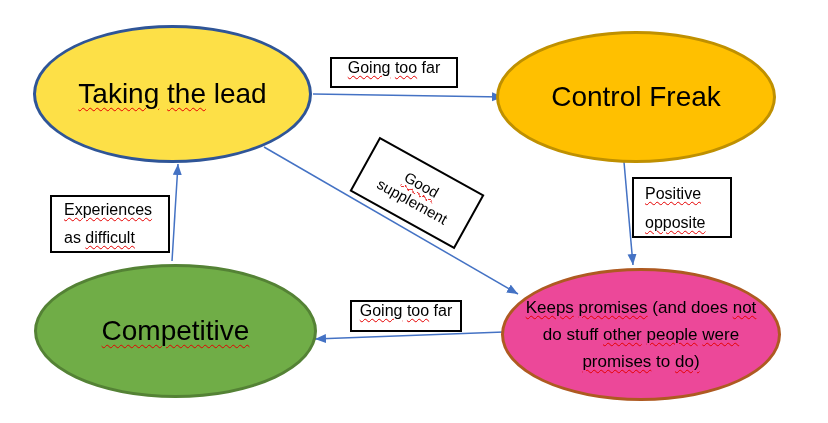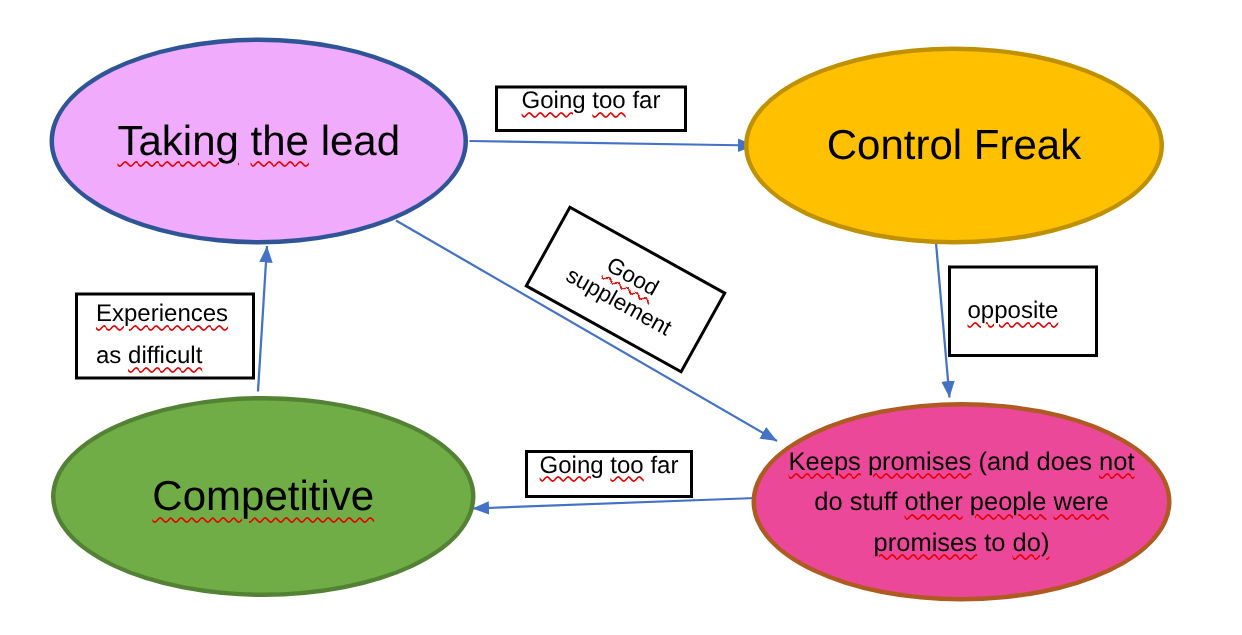--- a/index.html
+++ b/index.html
@@ -6,21 +6,21 @@
   *{box-sizing:border-box;}
   .canvas{
     position:relative;width:828px;height:423px;background:#ffffff;overflow:hidden;
     font-family:"Liberation Sans",sans-serif;color:#000;
   }
   .arrow-layer{position:absolute;left:0;top:0;width:828px;height:423px;pointer-events:none;}
   .node{
     position:absolute;border-radius:50%;display:flex;flex-direction:column;
     align-items:center;justify-content:center;text-align:center;
   }
-  .node-blue{left:33px;top:25px;width:279px;height:138px;background:#f0abfc;border:3px solid #2F5597;text-align:right;}
+  .node-blue{left:33px;top:25px;width:279px;height:138px;background:#fde047;border:3px solid #2F5597;text-align:right;}
   .node-yellow{left:496px;top:31px;width:280px;height:132px;background:#FFC000;border:3px solid #BF9000;}
   .node-green{left:34px;top:264px;width:283px;height:134px;background:#70AD47;border:3px solid #548235;}
   .node-orange{left:501px;top:268px;width:280px;height:133px;background:#ec4899;border:3px solid #AE5A21;}
   .big-label{font-size:28px;line-height:34px;white-space:nowrap;}
   .node-orange .line{font-size:17px;line-height:27px;white-space:nowrap;}
   .label-box{
     position:absolute;background:#fff;border:2px solid #000;font-size:16px;
   }
   .box-center{display:flex;align-items:flex-start;justify-content:center;}
   .box-lines{display:flex;flex-direction:column;justify-content:center;}
@@ -80,20 +80,21 @@
   <div class="label-box box-center" id="box-going-top">
     <span><span class="sp">Going</span> <span class="sp">too</span> <span>far</span></span>
   </div>
 
   <div class="label-box box-lines" id="box-good">
     <div class="line"><span class="sp">Good</span></div>
     <div class="line"><span>supplement</span></div>
   </div>
 
   <div class="label-box box-lines" id="box-positive">
+    <div class="line"><span class="sp">Positive</span></div>
     <div class="line"><span class="sp">opposite</span></div>
   </div>
 
   <div class="label-box box-lines" id="box-experiences">
     <div class="line"><span class="sp">Experiences</span></div>
     <div class="line"><span>as</span> <span class="sp">difficult</span></div>
   </div>
 
   <div class="label-box box-center" id="box-going-bottom">
     <span><span class="sp">Going</span> <span class="sp">too</span> <span>far</span></span>

